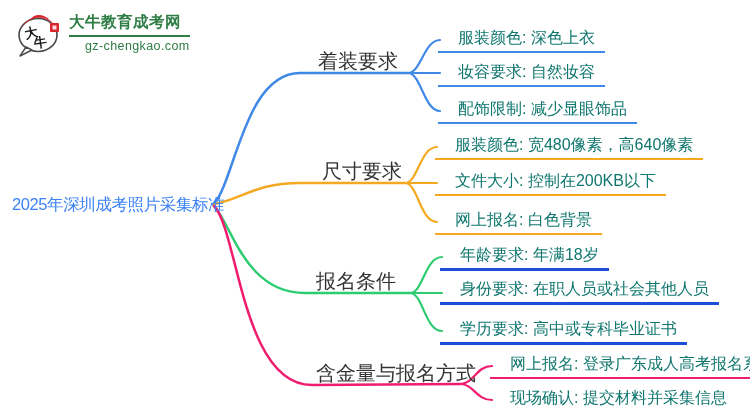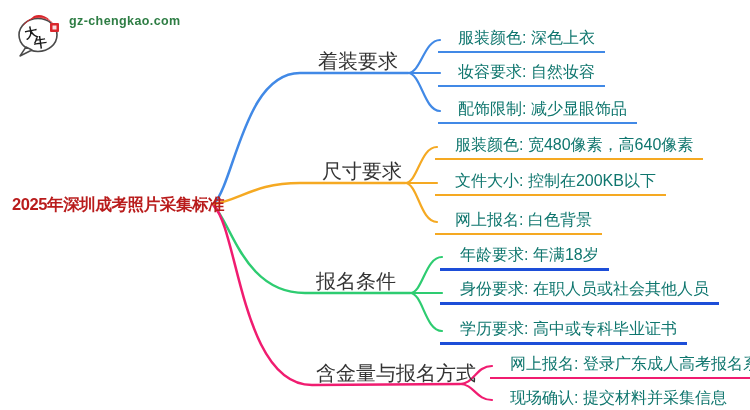--- a/index.html
+++ b/index.html
@@ -8,25 +8,25 @@
     font-family:"Liberation Sans","DejaVu Sans",sans-serif;
   }
   #wires{position:absolute;left:0;top:0;z-index:0;}
 
   
   .logo{position:absolute;left:14px;top:8px;display:flex;align-items:flex-start;z-index:2;}
   .logo-mark{width:50px;height:50px;position:relative;flex:0 0 auto;}
   .logo-text{margin-left:5px;padding-top:4px;}
   .brand{font-size:15.5px;font-weight:bold;color:#2e7d44;letter-spacing:.5px;
          border-bottom:2px solid #2e7d44;padding-bottom:2px;white-space:nowrap;}
-  .domain{font-size:12.5px;font-weight:bold;color:#2e7d44;letter-spacing:.4px;margin-top:2px;white-space:nowrap;}
+  .domain{font-size:12.5px;font-weight:normal;color:#2e7d44;letter-spacing:.4px;margin-top:2px;white-space:nowrap;margin-left:16px;}
 
   
-  .root-title{position:absolute;left:12px;top:194px;font-size:16.5px;color:#b91c1c;
-              letter-spacing:-0.4px;white-space:nowrap;z-index:1;font-weight:bold;}
+  .root-title{position:absolute;left:12px;top:194px;font-size:16.5px;color:#3b82f6;
+              letter-spacing:-0.4px;white-space:nowrap;z-index:1;}
 
   
   .branch-label{position:absolute;font-size:20px;color:#333;white-space:nowrap;z-index:1;}
 
   
   .leaf{position:absolute;font-size:16px;color:#0f766e;line-height:22px;white-space:nowrap;
         padding:0 10px 2px 20px;z-index:1;margin-top:11px;}
   .b0{border-bottom:2px solid #4189e6;}
   .b1{border-bottom:2px solid #f5a922;}
   .b2{border-bottom:3px solid #1d4ed8;}
@@ -66,20 +66,21 @@
       <path d="M12,39 L6,48 L18,42 Z" fill="#ffffff" stroke="#4a4a4a" stroke-width="1.4" stroke-linejoin="round"></path>
       <path d="M8,19 Q22,2 40,16 Q34,9 24,9 Q14,9 8,19 Z" fill="#d9262c"></path>
       <path d="M14,13 Q24,6 36,12 Q28,5 20,8 Z" fill="#d9262c"></path>
       <text x="11" y="29" font-size="13" font-weight="bold" fill="#1a1a1a" transform="rotate(-12 18 26)" font-family="'DejaVu Serif',serif">大</text>
       <text x="20" y="39" font-size="13" font-weight="bold" fill="#1a1a1a" transform="rotate(-8 26 36)" font-family="'DejaVu Serif',serif">牛</text>
       <rect x="36" y="15" width="9" height="9" rx="1" fill="#d9262c"></rect>
       <rect x="38.5" y="17.5" width="4" height="4" fill="#ffffff" opacity="0.85"></rect>
     </svg>
   </div>
   <div class="logo-text">
+    <div class="brand">大牛教育成考网</div>
     <div class="domain">gz-chengkao.com</div>
   </div>
 </div>
 
 <div class="root-title">2025年深圳成考照片采集标准</div>
 
 <div class="branch-label" style="left:318px;top:48px">着装要求</div>
 <div class="branch-label" style="left:322px;top:158px">尺寸要求</div>
 <div class="branch-label" style="left:316px;top:268px">报名条件</div>
 <div class="branch-label" style="left:316px;top:360px">含金量与报名方式</div>

